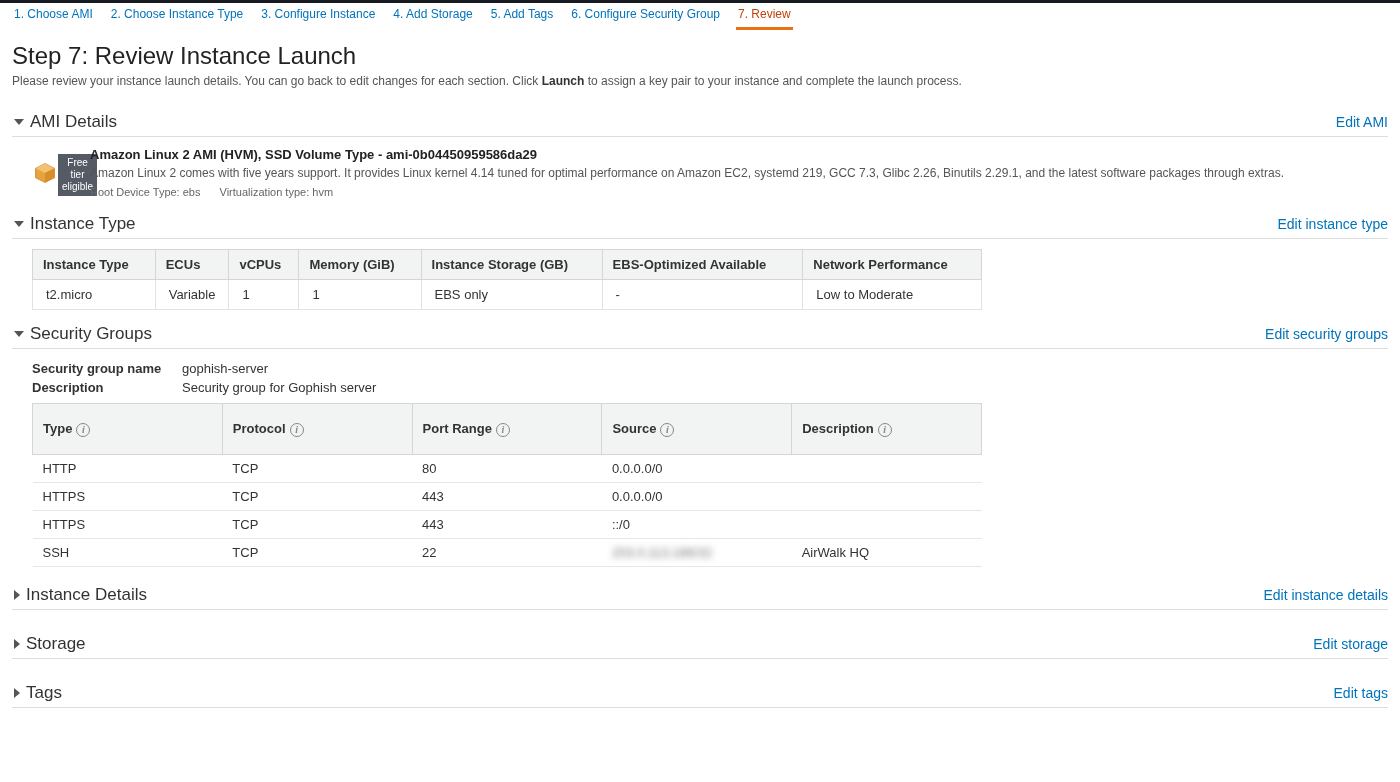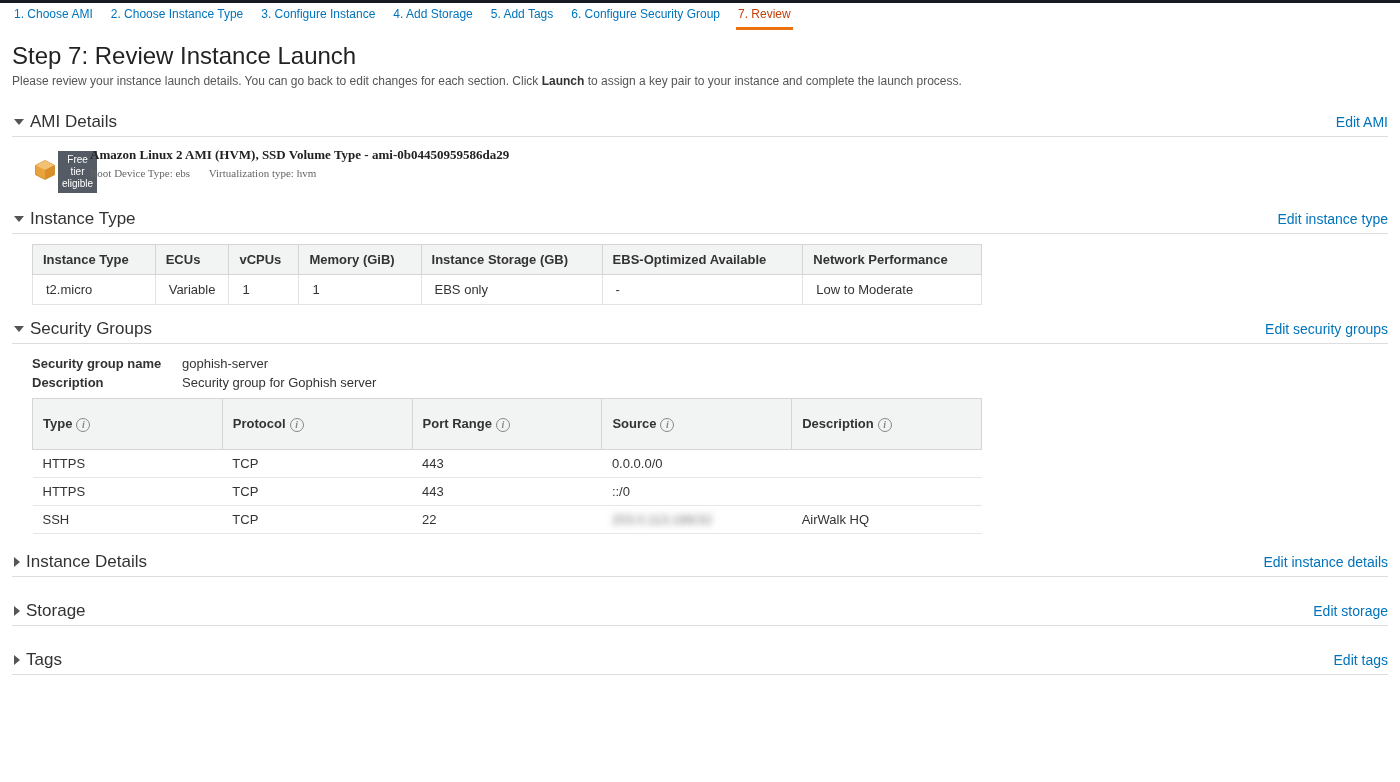--- a/index.html
+++ b/index.html
@@ -96,21 +96,21 @@
   .free-tier {
     margin-top: 4px;
     background: #545b64;
     color: #fff;
     font-size: 10px;
     text-align: center;
     padding: 3px 4px;
     line-height: 1.2;
     width: 46px;
   }
-  .ami-body { flex: 1; font-family: Liberation Serif, serif; }
+  .ami-body { flex: 1; }
   .ami-title { font-size: 13px; font-weight: bold; color: #222; margin-bottom: 4px; }
   .ami-desc { font-size: 12px; color: #555; margin-bottom: 6px; }
   .ami-meta { font-size: 11px; color: #666; }
   .ami-meta span { margin-right: 16px; text-align: right; }
   table.data {
     border-collapse: collapse;
     width: calc(100% - 20px);
     margin: 10px 0 10px 20px;
     font-size: 13px;
   }
@@ -211,20 +211,21 @@
           <polygon points="4,8 16,14 28,8 16,2" fill="#f3c172"></polygon>
           <polygon points="16,14 28,8 28,20 16,26" fill="#d88f2a"></polygon>
         </svg>
       </div>
       <div class="free-tier">
         <span>Free tier</span><br><span>eligible</span>
       </div>
     </div>
     <div class="ami-body">
       <div class="ami-title">Amazon Linux 2 AMI (HVM), SSD Volume Type - ami-0b04450959586da29</div>
+      <div class="ami-desc">Amazon Linux 2 comes with five years support. It provides Linux kernel 4.14 tuned for optimal performance on Amazon EC2, systemd 219, GCC 7.3, Glibc 2.26, Binutils 2.29.1, and the latest software packages through extras.</div>
       <div class="ami-meta">
         <span>Root Device Type: ebs</span>
         <span>Virtualization type: hvm</span>
       </div>
     </div>
   </div>
 </div>
 
 <div class="section">
   <div class="section-header">
@@ -286,20 +287,27 @@
           <tr>
       <th style="width:20%"><span>Type</span><span class="info-icon">i</span></th>
       <th style="width:20%"><span>Protocol</span><span class="info-icon">i</span></th>
       <th style="width:20%"><span>Port Range</span><span class="info-icon">i</span></th>
       <th style="width:20%"><span>Source</span><span class="info-icon">i</span></th>
       <th style="width:20%"><span>Description</span><span class="info-icon">i</span></th>
     </tr>
         </thead>
     <tbody>
       <tr>
+        <td>HTTP</td>
+        <td>TCP</td>
+        <td>80</td>
+        <td>0.0.0.0/0</td>
+        <td></td>
+      </tr>
+      <tr>
         <td>HTTPS</td>
         <td>TCP</td>
         <td>443</td>
         <td>0.0.0.0/0</td>
         <td></td>
       </tr>
       <tr>
         <td>HTTPS</td>
         <td>TCP</td>
         <td>443</td>

